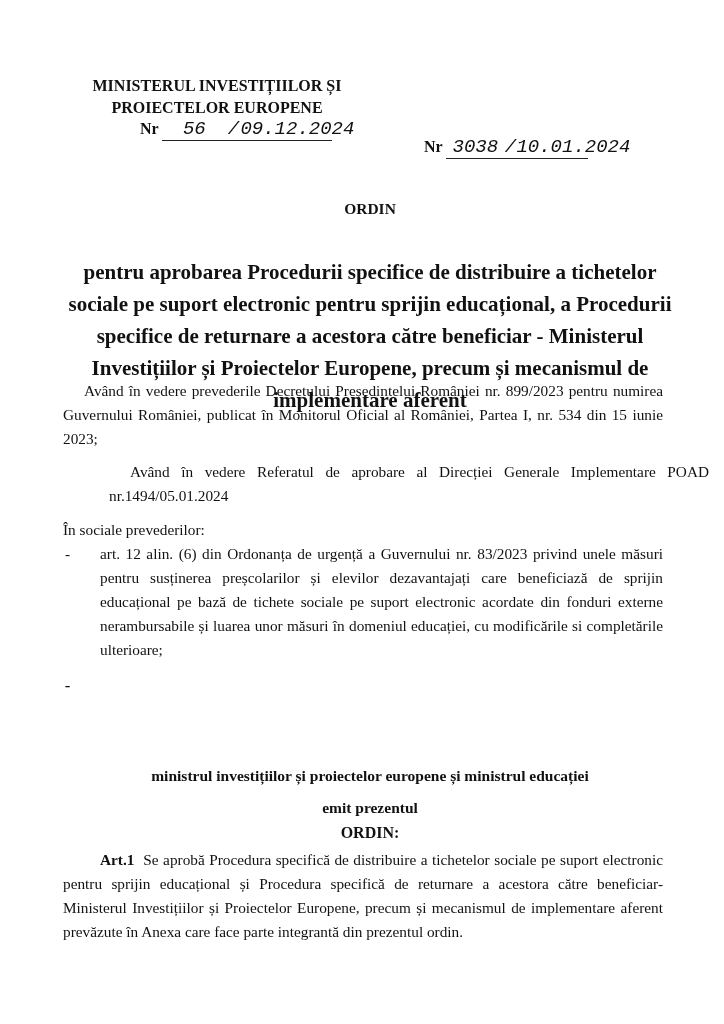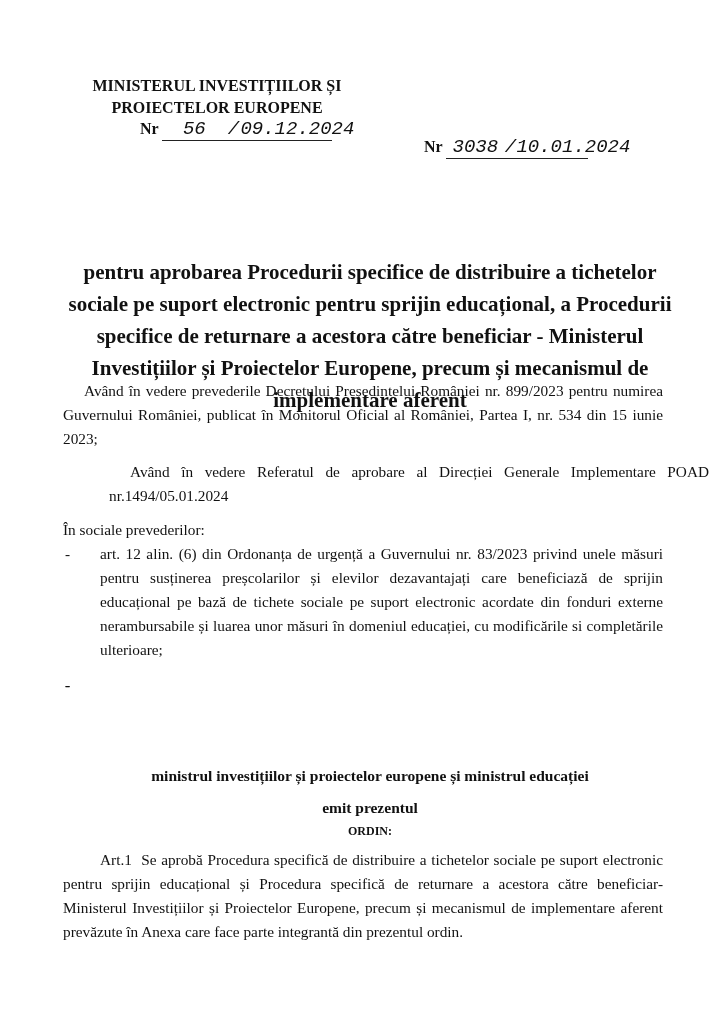--- a/index.html
+++ b/index.html
@@ -1,19 +1,19 @@
 <!DOCTYPE html>
 <html><head>
 <meta charset="utf-8">
 <style>
   html, body { margin: 0; padding: 0; background: #ffffff; }
   body { width: 724px; height: 1024px; position: relative; overflow: hidden;
          font-family: "Liberation Serif", "DejaVu Serif", serif; color: #111; }
   .page { position: absolute; left: 0; top: 0; width: 724px; height: 1024px; }
-  .bold { font-weight: normal; margin-top: 28px; }
+  .bold { font-weight: bold; margin-top: 28px; }
   .hdr { position: absolute; font-weight: bold; font-size: 16px; line-height: 22px; text-align: center; }
   .hdr-left { left: 92px; top: 75px; width: 250px; }
   .hdr-right { left: 415px; top: 75px; width: 200px; }
   .nr { position: absolute; font-weight: bold; font-size: 16px; white-space: nowrap; }
   .nr .hand { font-family: Liberation Mono, monospace; font-weight: normal; font-style: italic;
               font-size: 19px; display: inline-block; border-bottom: 1px solid #222; text-align: center; }
   .nr-left { left: 140px; top: 118px; }
   .nr-right { left: 424px; top: 136px; }
   .center { position: absolute; left: 60px; width: 620px; text-align: center; font-weight: bold; font-size: 15.5px; }
   .title-ordin { top: 200px; }
@@ -21,39 +21,40 @@
   .para { position: absolute; left: 63px; width: 600px; font-size: 15.3px; line-height: 24px; text-align: justify; }
   .p1 { top: 379px; text-indent: 21px; }
   .p2 { top: 460px; text-indent: 21px; margin-left: 46px; }
   .p3 { top: 518px; }
   .list { position: absolute; left: 63px; width: 600px; margin: 0; padding: 0; list-style: none; font-size: 15.3px; line-height: 24px; }
   .list li { position: relative; padding-left: 37px; text-align: justify; margin-bottom: 11px; }
   .list li .dash { position: absolute; left: 2px; top: 0; }
   .list { top: 542px; }
   .c1 { top: 767px; }
   .c2 { top: 799px; }
-  .c3 { top: 824px; font-size: 12px; }
+  .c3 { top: 824px; font-size: 16px; }
   .art { position: absolute; left: 63px; width: 600px; top: 848px; font-size: 15.3px; line-height: 24px; text-align: justify; text-indent: 37px; }
 </style>
 </head>
 <body>
 
 <div class="page">
 
   <div class="hdr hdr-left">MINISTERUL INVESTIȚIILOR ȘI PROIECTELOR EUROPENE</div>
   <div class="nr nr-left">
     <span>Nr</span>
     <span class="hand" style="width:64px">56</span><span class="hand" style="width:14px">/</span><span class="hand" style="width:92px">09.12.2024</span>
   </div>
 
   <div class="nr nr-right">
     <span>Nr</span>
     <span class="hand" style="width:58px">3038</span><span class="hand" style="width:12px">/</span><span class="hand" style="width:72px">10.01.2024</span>
   </div>
 
+  <div class="center title-ordin">ORDIN</div>
   <div class="center subtitle">pentru aprobarea Procedurii specifice de distribuire a tichetelor sociale pe suport electronic pentru sprijin educațional, a Procedurii specifice de returnare a acestora către beneficiar - Ministerul Investițiilor și Proiectelor Europene, precum și mecanismul de implementare aferent</div>
 
   <div class="para p1">Având în vedere prevederile Decretului Președintelui României nr. 899/2023 pentru numirea Guvernului României, publicat în Monitorul Oficial al României, Partea I, nr. 534 din 15 iunie 2023;</div>
   <div class="para p2">Având în vedere Referatul de aprobare al Direcției Generale Implementare POAD nr.1494/05.01.2024</div>
   <div class="para p3">În sociale prevederilor:</div>
 
   <ul class="list">
     <li><span class="dash">-</span><span>art. 12 alin. (6) din Ordonanța de urgență a Guvernului nr. 83/2023 privind unele măsuri pentru susținerea preșcolarilor și elevilor dezavantajați care beneficiază de sprijin educațional pe bază de tichete sociale pe suport electronic acordate din fonduri externe nerambursabile și luarea unor măsuri în domeniul educației, cu modificările si completările ulterioare;</span></li>
     <li><span class="dash">-</span></li>
     <li><span class="dash">-</span></li>

